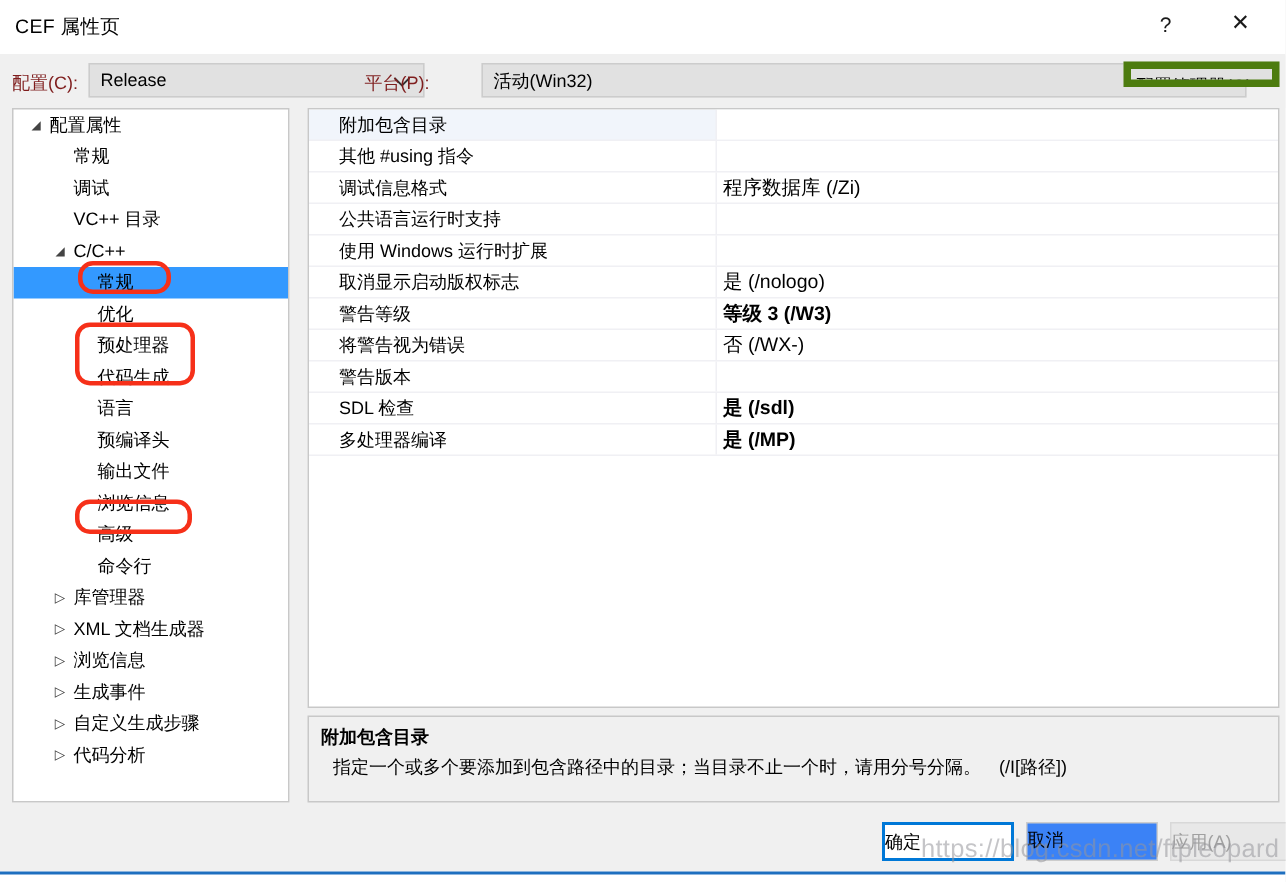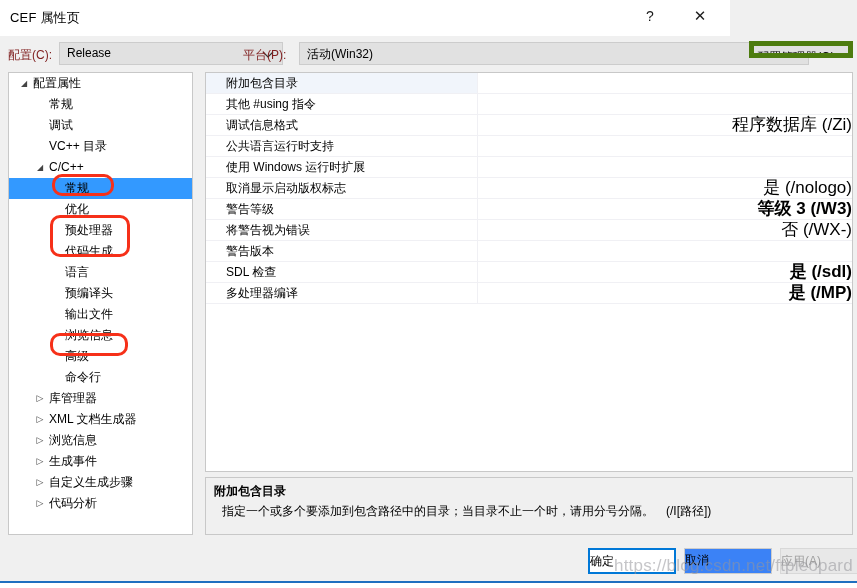--- a/index.html
+++ b/index.html
@@ -14,21 +14,21 @@
     font-size: 12px;
     color: #000;
     overflow: hidden;
     position: relative;
   }
 
   
   #titlebar {
     position: absolute;
     left: 0; top: 0;
-    width: 730px; height: 36px;
+    width: 857px; height: 36px;
     background: #ffffff;
     border-bottom: 1px solid #ffffff;
   }
   #title-text {
     position: absolute;
     left: 10px; top: 9px;
     font-size: 13px;
     color: #000;
     letter-spacing: .2px;
   }
@@ -79,21 +79,21 @@
     white-space: nowrap;
   }
   .combo .chev {
     position: absolute;
     right: 6px; top: 0;
     width: 16px; height: 21px;
     display: block;
   }
   .chev svg { display:block; }
   #combo-config { left: 59px; width: 224px; }
-  #combo-platform { left: 299px; width: 510px; }
+  #combo-platform { left: 321px; width: 510px; }
 
   #cfgmgr-btn {
     position: absolute;
     left: 749px; top: 5px;
     width: 104px; height: 17px;
     background: #e1e1e1;
     border: 5px solid #4d7c0f;
     box-sizing: border-box;
     font-size: 12px;
     color: #000;
@@ -184,24 +184,23 @@
     border-right: 1px solid #f0f0f4;
     overflow: hidden;
   }
   .cell-val {
     position: absolute;
     left: 272px; top: 0;
     right: 0; height: 20px;
     line-height: 20px;
     padding-left: 4px;
     box-sizing: border-box;
-    font-size: 17px;
-    color: #000;
-    overflow: hidden;
-    text-align: right;
+    font-size: 13px;
+    color: #000;
+    overflow: hidden;
   }
   .cell-val.bold { font-weight: bold; }
 
   
   #desc-panel {
     position: absolute;
     left: 205px; top: 477px;
     width: 648px; height: 58px;
     background: #f0f0f0;
     border: 1px solid #c8c8c8;

